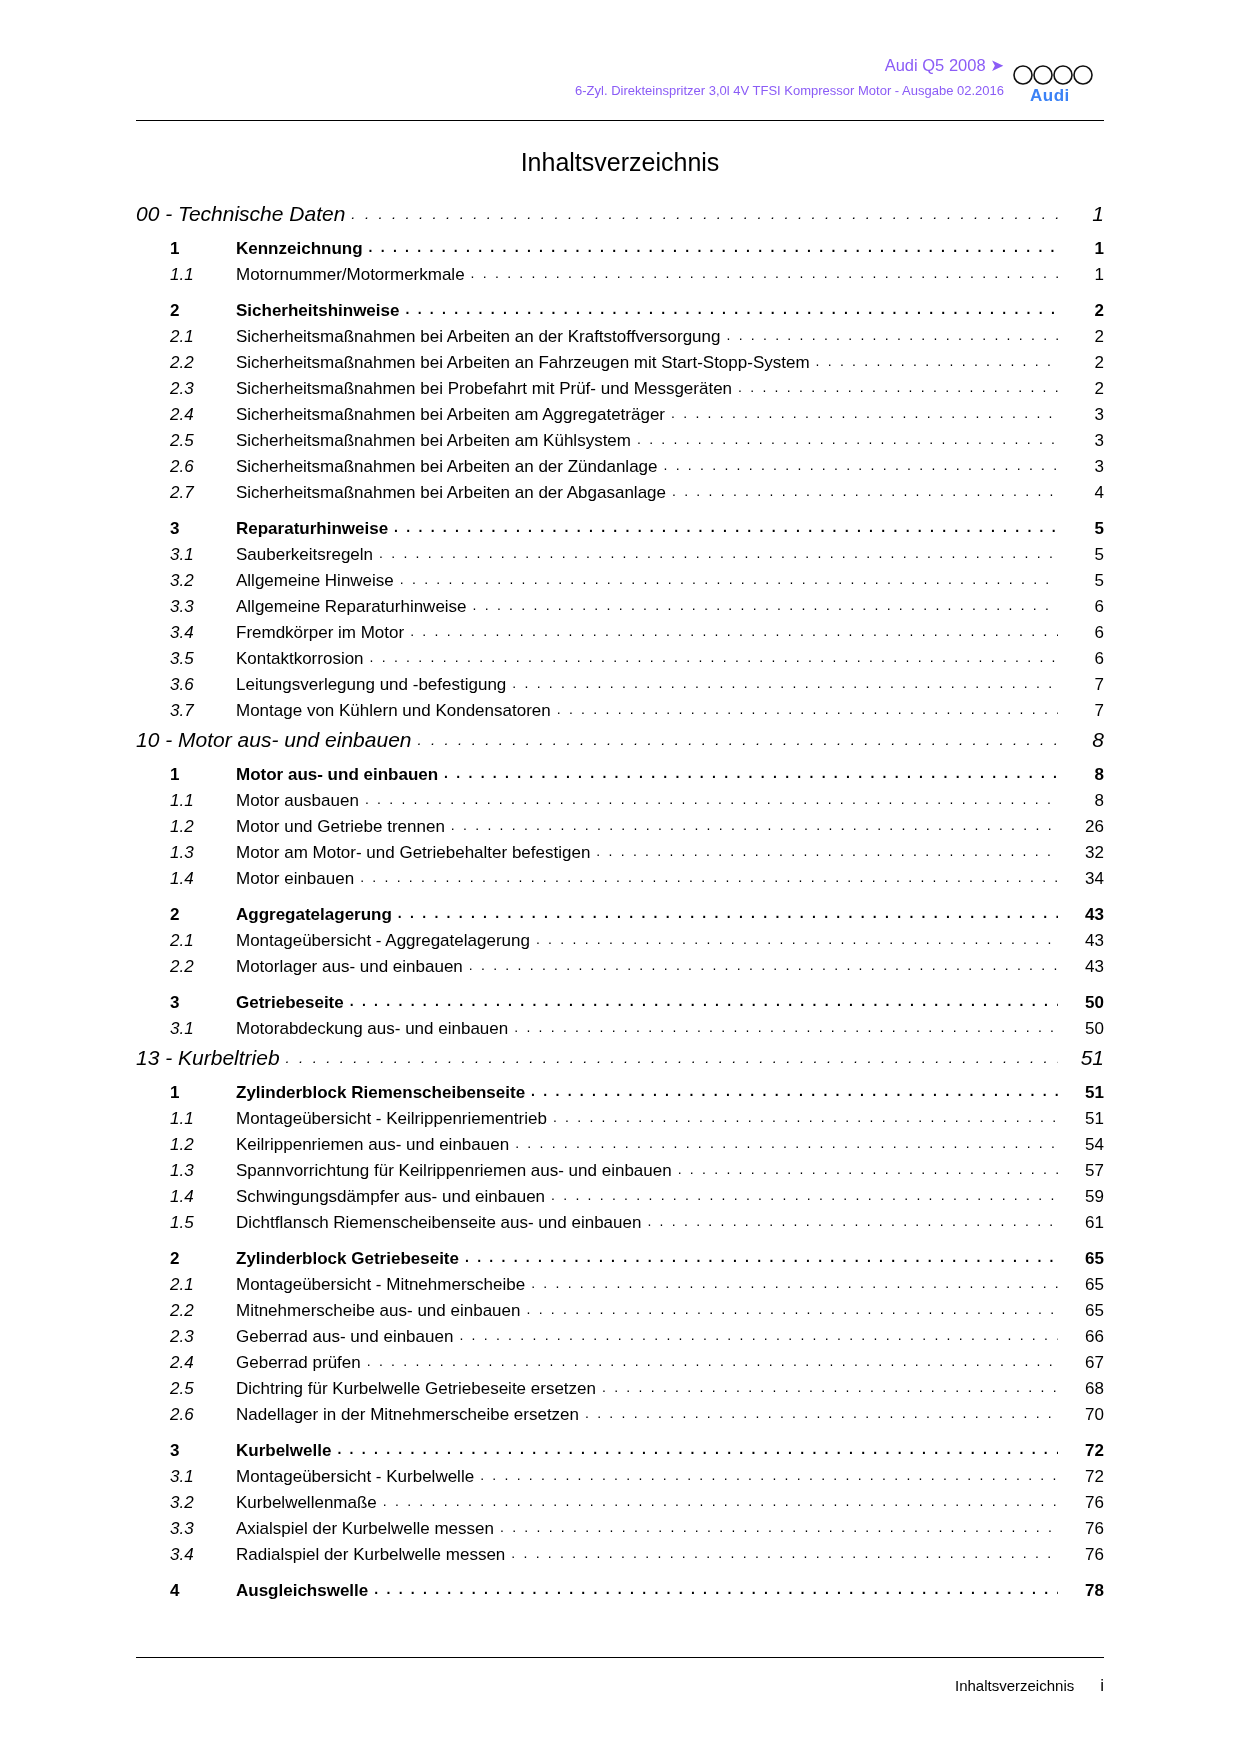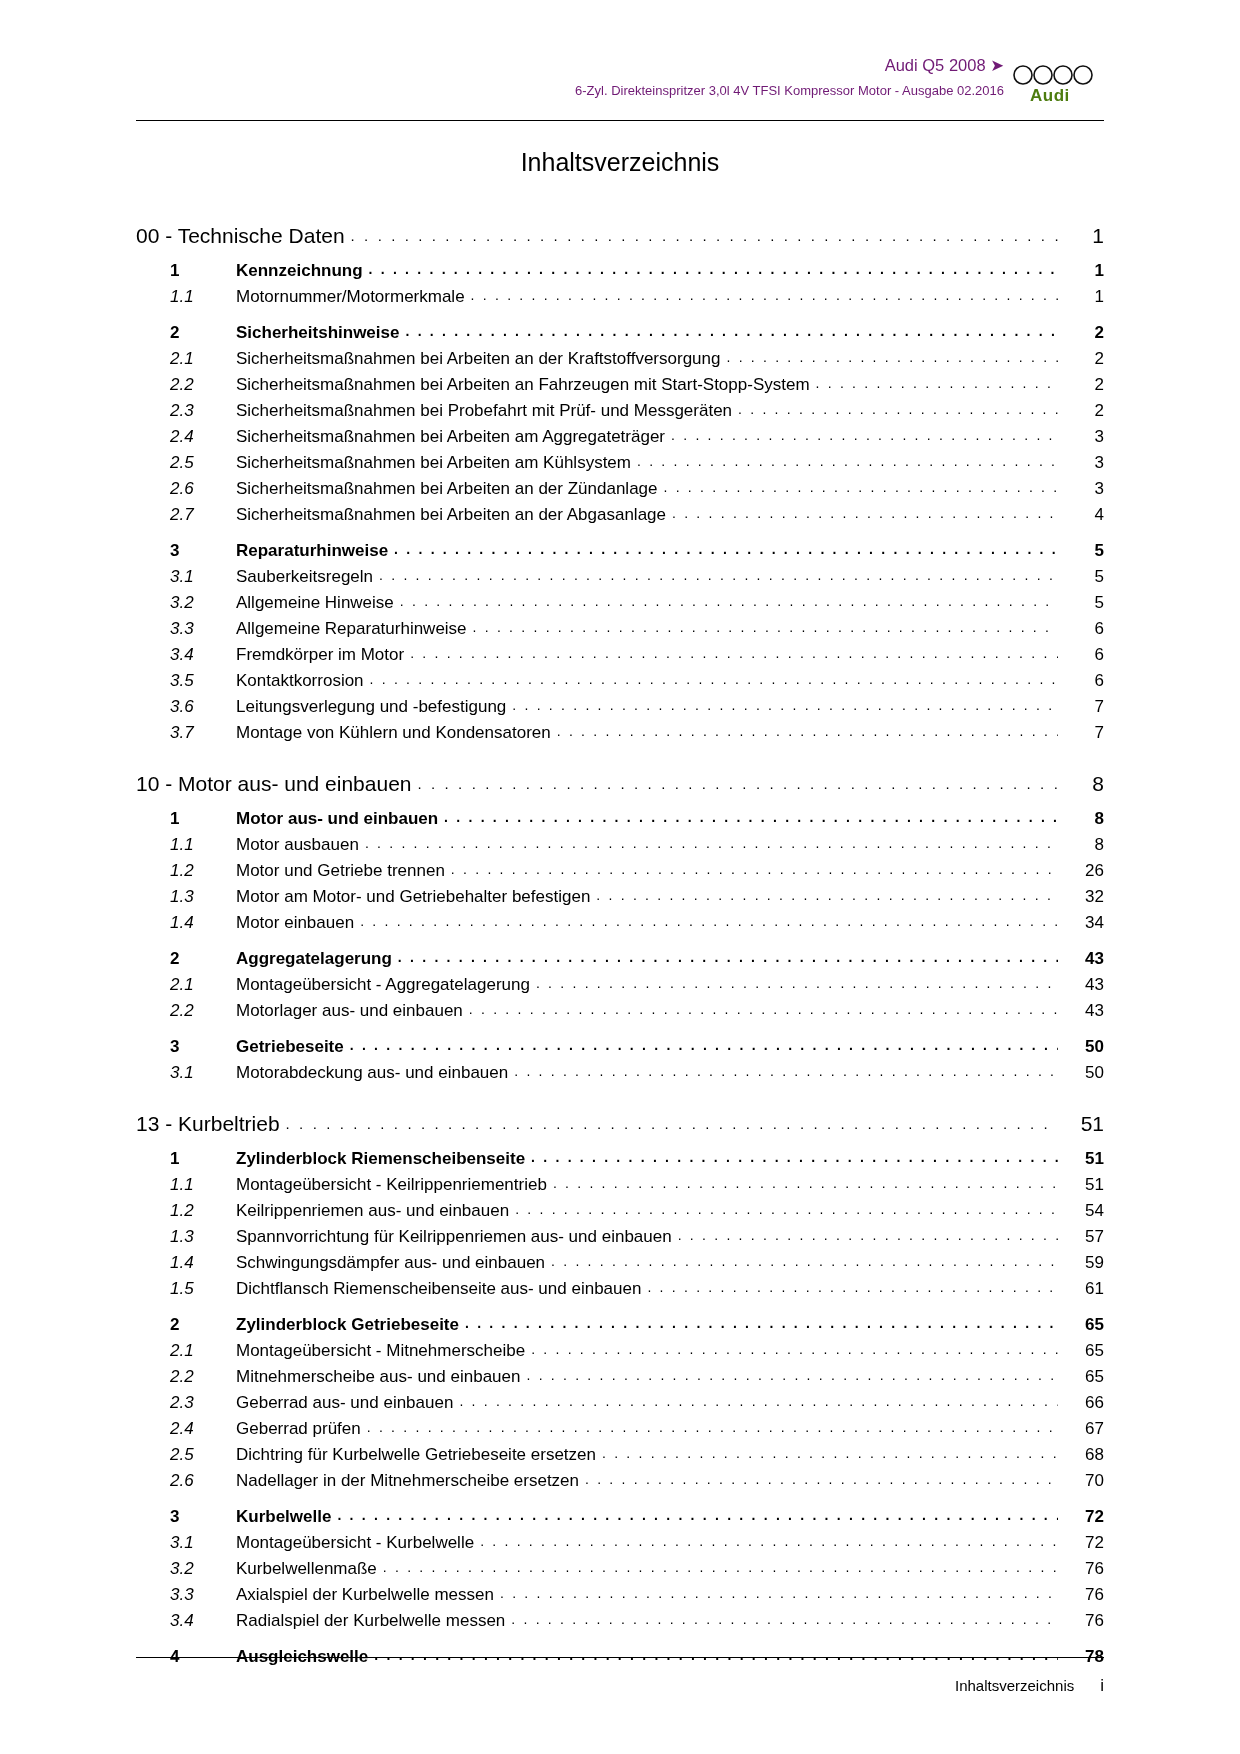--- a/index.html
+++ b/index.html
@@ -30,21 +30,21 @@
     right: 136px;
     height: 62px;
   }
   .header-text {
     position: absolute;
     right: 100px;
     top: 0;
     text-align: right;
     line-height: 26px;
     font-size: 16.5px;
-    color: #701a75;
+    color: #8b5cf6;
     white-space: nowrap;
   }
   .header-line1 { font-size: 16.5px; }
   .header-line2 { font-size: 13px; }
 
   .audi-logo {
     position: absolute;
     right: 0;
     top: 4px;
     width: 92px;
@@ -57,21 +57,21 @@
     width: 92px;
     height: 22px;
   }
   .audi-word {
     position: absolute;
     top: 30px;
     left: 18px;
     font-size: 17px;
     font-weight: bold;
     letter-spacing: 0.5px;
-    color: #4d7c0f;
+    color: #3b82f6;
   }
 
   .rule-top {
     position: absolute;
     top: 120px;
     left: 136px;
     right: 136px;
     border-top: 1.4px solid #000;
   }
 
@@ -119,23 +119,24 @@
     transform: translateY(-2px);
   }
   .page-no {
     flex: 0 0 auto;
     text-align: right;
     white-space: nowrap;
   }
 
   
   .chapter {
-    margin-top: 26px;
+    margin-top: 4px;
     margin-bottom: 2px;
     font-size: 21px;
+    font-style: italic;
   }
   .chapter .num {
     width: 0;
   }
   .chapter .label {
     padding-left: 0;
   }
   .chapter .page-no {
     width: 40px;
     font-size: 21px;

